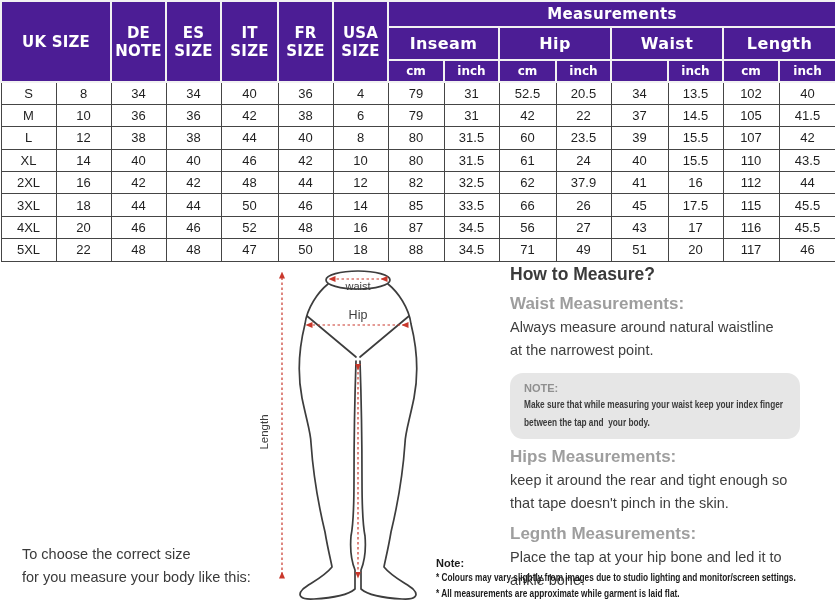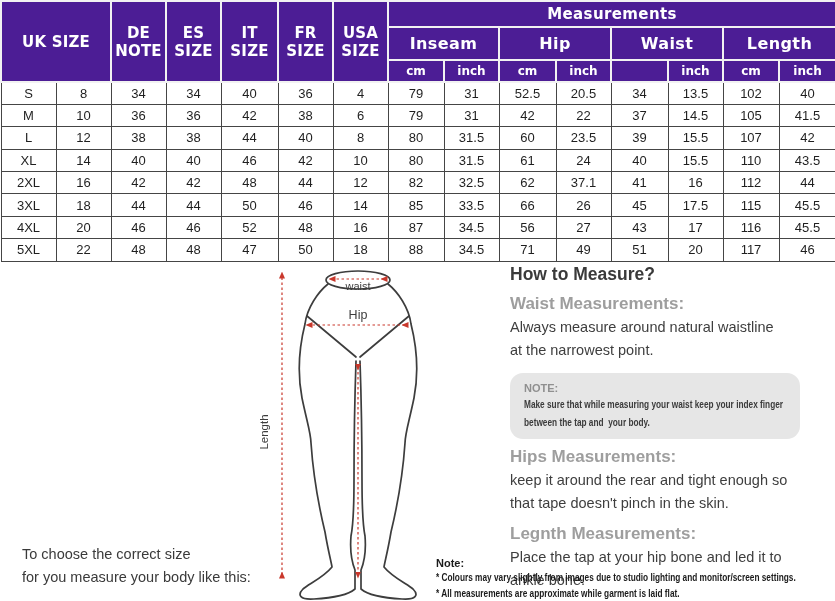--- a/index.html
+++ b/index.html
@@ -182,21 +182,21 @@
         <td>2XL</td>
         <td>16</td>
         <td>42</td>
         <td>42</td>
         <td>48</td>
         <td>44</td>
         <td>12</td>
         <td>82</td>
         <td>32.5</td>
         <td>62</td>
-        <td>37.1</td>
+        <td>37.9</td>
         <td>41</td>
         <td>16</td>
         <td>112</td>
         <td>44</td>
       </tr>
       <tr>
         <td>3XL</td>
         <td>18</td>
         <td>44</td>
         <td>44</td>

